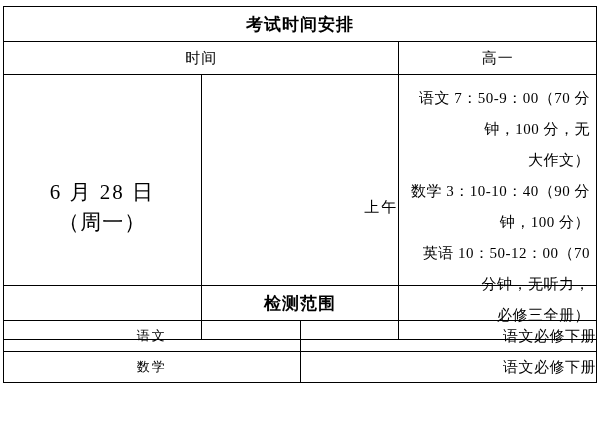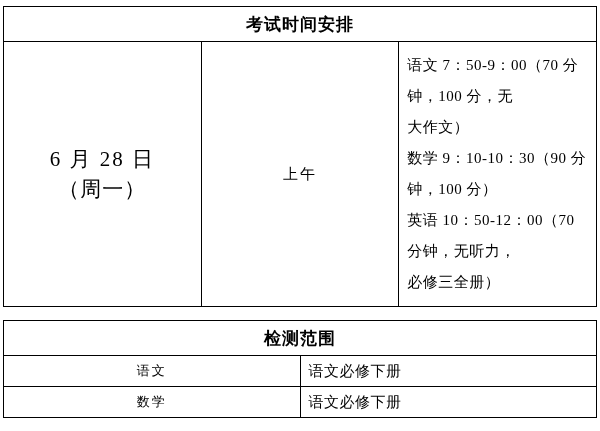--- a/index.html
+++ b/index.html
@@ -28,21 +28,20 @@
     position: absolute;
     left: 3px;
     top: 6px;
     width: 594px;
   }
   .tbl-scope {
     position: absolute;
     left: 3px;
     top: 285px;
     width: 594px;
-    margin-top: 35px;
   }
   td {
     border: 1px solid #000000;
     padding: 0;
     vertical-align: middle;
   }
   .title-cell {
     text-align: center;
     font-weight: bold;
     font-size: 17px;
@@ -63,68 +62,73 @@
   }
   .date-cell .d-main {
     display: block;
     letter-spacing: 2px;
   }
   .date-cell .d-sub {
     display: block;
     letter-spacing: 1px;
   }
   .period-cell {
-    text-align: center;
+    text-align: right;
     font-size: 15px;
     letter-spacing: 2px;
   }
   .detail-cell {
     font-size: 15px;
     line-height: 31px;
     padding: 8px 6px 8px 8px;
     text-align: left;
   }
   .detail-cell .line {
     display: block;
     letter-spacing: 0.5px;
+    text-align: right;
   }
   .scope-label {
     text-align: center;
     font-size: 13px;
     height: 30px;
     letter-spacing: 2px;
   }
   .scope-value {
-    text-align: left;
+    text-align: right;
     font-size: 15px;
     height: 30px;
     padding-left: 8px;
     letter-spacing: 0.5px;
   }
 </style>
 </head>
 <body>
 
 <div class="page">
 
   <table class="tbl-schedule">
     <tbody>
       <tr>
         <td class="title-cell" colspan="3">考试时间安排</td>
       </tr>
       <tr>
+        <td class="hdr-cell" colspan="2" style="width:265px">时间</td>
+        <td class="hdr-cell">高一</td>
+      </tr>
+      <tr>
         <td class="date-cell" style="width:199px">
           <span class="d-main">6 月 28 日</span>
           <span class="d-sub">（周一）</span>
         </td>
         <td class="period-cell" style="width:66px">上午</td>
         <td class="detail-cell">
           <span class="line">语文 7：50-9：00（70 分钟，100 分，无</span>
           <span class="line">大作文）</span>
-          <span class="line">数学 9：10-10：30（90 分钟，100 分）</span>
+          <span class="line">数学 3：10-10：40（90 分钟，100 分）</span>
           <span class="line">英语 10：50-12：00（70 分钟，无听力，</span>
           <span class="line">必修三全册）</span>
         </td>
       </tr>
     </tbody>
   </table>
 
   <table class="tbl-scope">
     <tbody>
       <tr>

